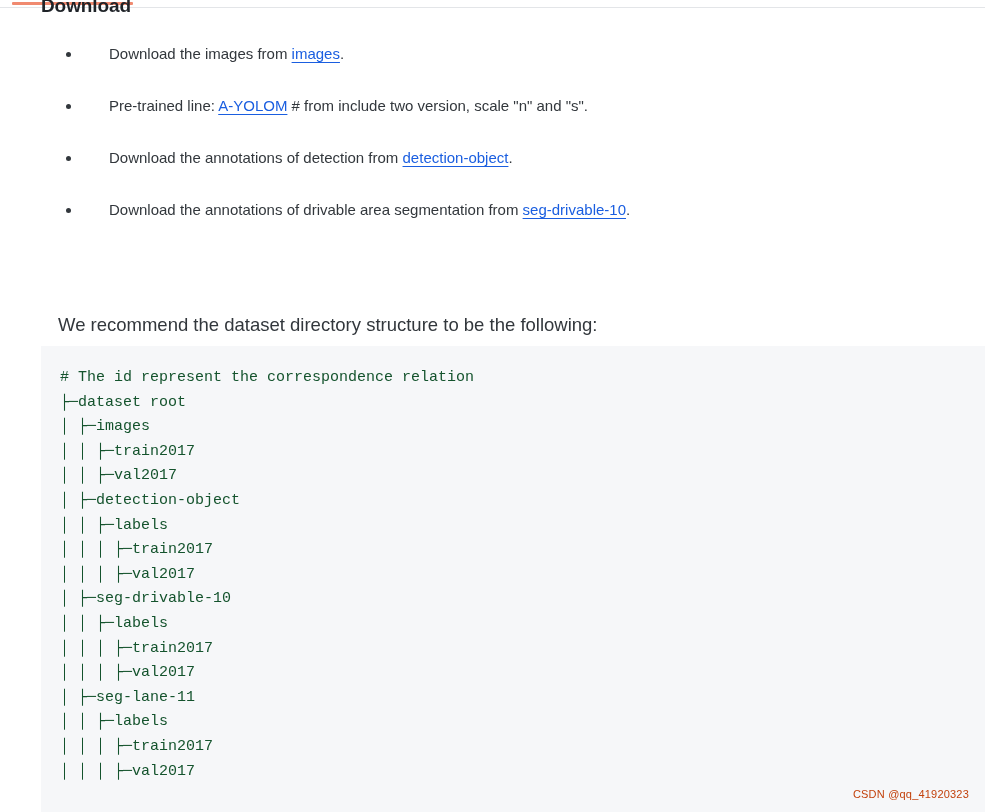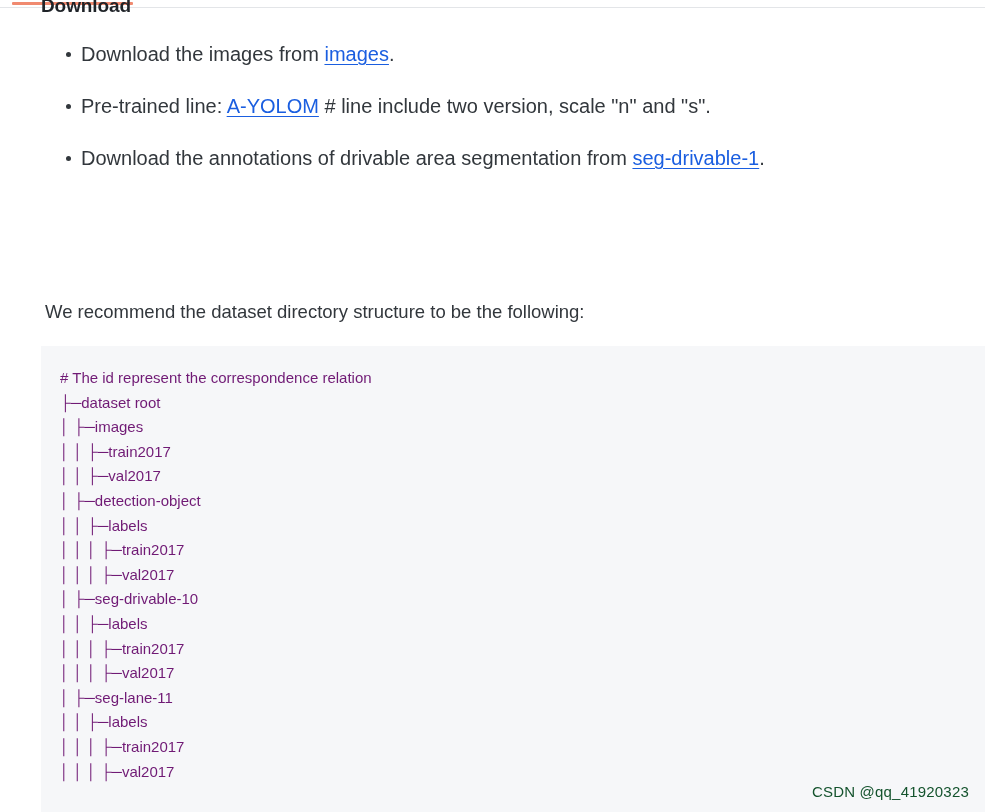--- a/index.html
+++ b/index.html
@@ -61,23 +61,23 @@
     position: absolute;
     top: 42px;
     left: 0;
     margin: 0;
     padding: 0;
     list-style: none;
     width: 945px;
   }
   .bullet-list li {
     position: relative;
-    padding-left: 81px;
+    padding-left: 109px;
     margin: 0 0 28px 0;
-    font-size: 20px;
+    font-size: 15px;
     line-height: 24px;
     color: #32373c;
   }
   .bullet-list li::before {
     content: "";
     position: absolute;
     left: 66px;
     top: 10px;
     width: 5px;
     height: 5px;
@@ -92,76 +92,79 @@
     text-decoration-thickness: 1.4px;
   }
 
   .recommend-text {
     position: absolute;
     top: 296px;
     left: 41px;
     font-size: 18.5px;
     line-height: 24px;
     color: #32373c;
-    margin: 4px;
+    margin: 17px;
   }
 
   
   .code-block {
     position: absolute;
     top: 346px;
     left: 41px;
     width: 944px;
     height: 466px;
     background: #f6f7f9;
     box-sizing: border-box;
     padding: 20px 0 0 19px;
     overflow: hidden;
   }
   .code-block pre {
     margin: 0;
-    font-family: Liberation Sans, sans-serif;
+    font-family: Liberation Mono, monospace;
     font-size: 15px;
     line-height: 24.6px;
-    color: #701a75;
+    color: #14532d;
     white-space: pre;
     letter-spacing: 0px;
   }
 
   
   .watermark {
     position: absolute;
     right: 16px;
     bottom: 12px;
-    font-size: 15px;
-    color: #14532d;
+    font-size: 11px;
+    color: #c2410c;
     font-family: "Liberation Sans", sans-serif;
     letter-spacing: 0.2px;
     white-space: nowrap;
   }
 </style>
 </head>
 <body>
 
 <div class="top-rule"></div>
 <div class="top-accent"></div>
 
 <div class="page">
 
   <h2 class="section-heading">Download</h2>
 
   <ul class="bullet-list">
     <li>
       <span>Download the images from </span><a class="doc-link" href="#">images</a><span>.</span>
     </li>
     <li>
-      <span>Pre-trained line: </span><a class="doc-link" href="#">A-YOLOM</a><span> # line include two version, scale "n" and "s".</span>
+      <span>Pre-trained line: </span><a class="doc-link" href="#">A-YOLOM</a><span> # from include two version, scale "n" and "s".</span>
     </li>
     <li>
-      <span>Download the annotations of drivable area segmentation from </span><a class="doc-link" href="#">seg-drivable-1</a><span>.</span>
+      <span>Download the annotations of detection from </span><a class="doc-link" href="#">detection-object</a><span>.</span>
+    </li>
+    <li>
+      <span>Download the annotations of drivable area segmentation from </span><a class="doc-link" href="#">seg-drivable-10</a><span>.</span>
     </li>
   </ul>
 
   <p class="recommend-text">We recommend the dataset directory structure to be the following:</p>
 
   <div class="code-block">
     <pre># The id represent the correspondence relation
 ├─dataset root
 │ ├─images
 │ │ ├─train2017

